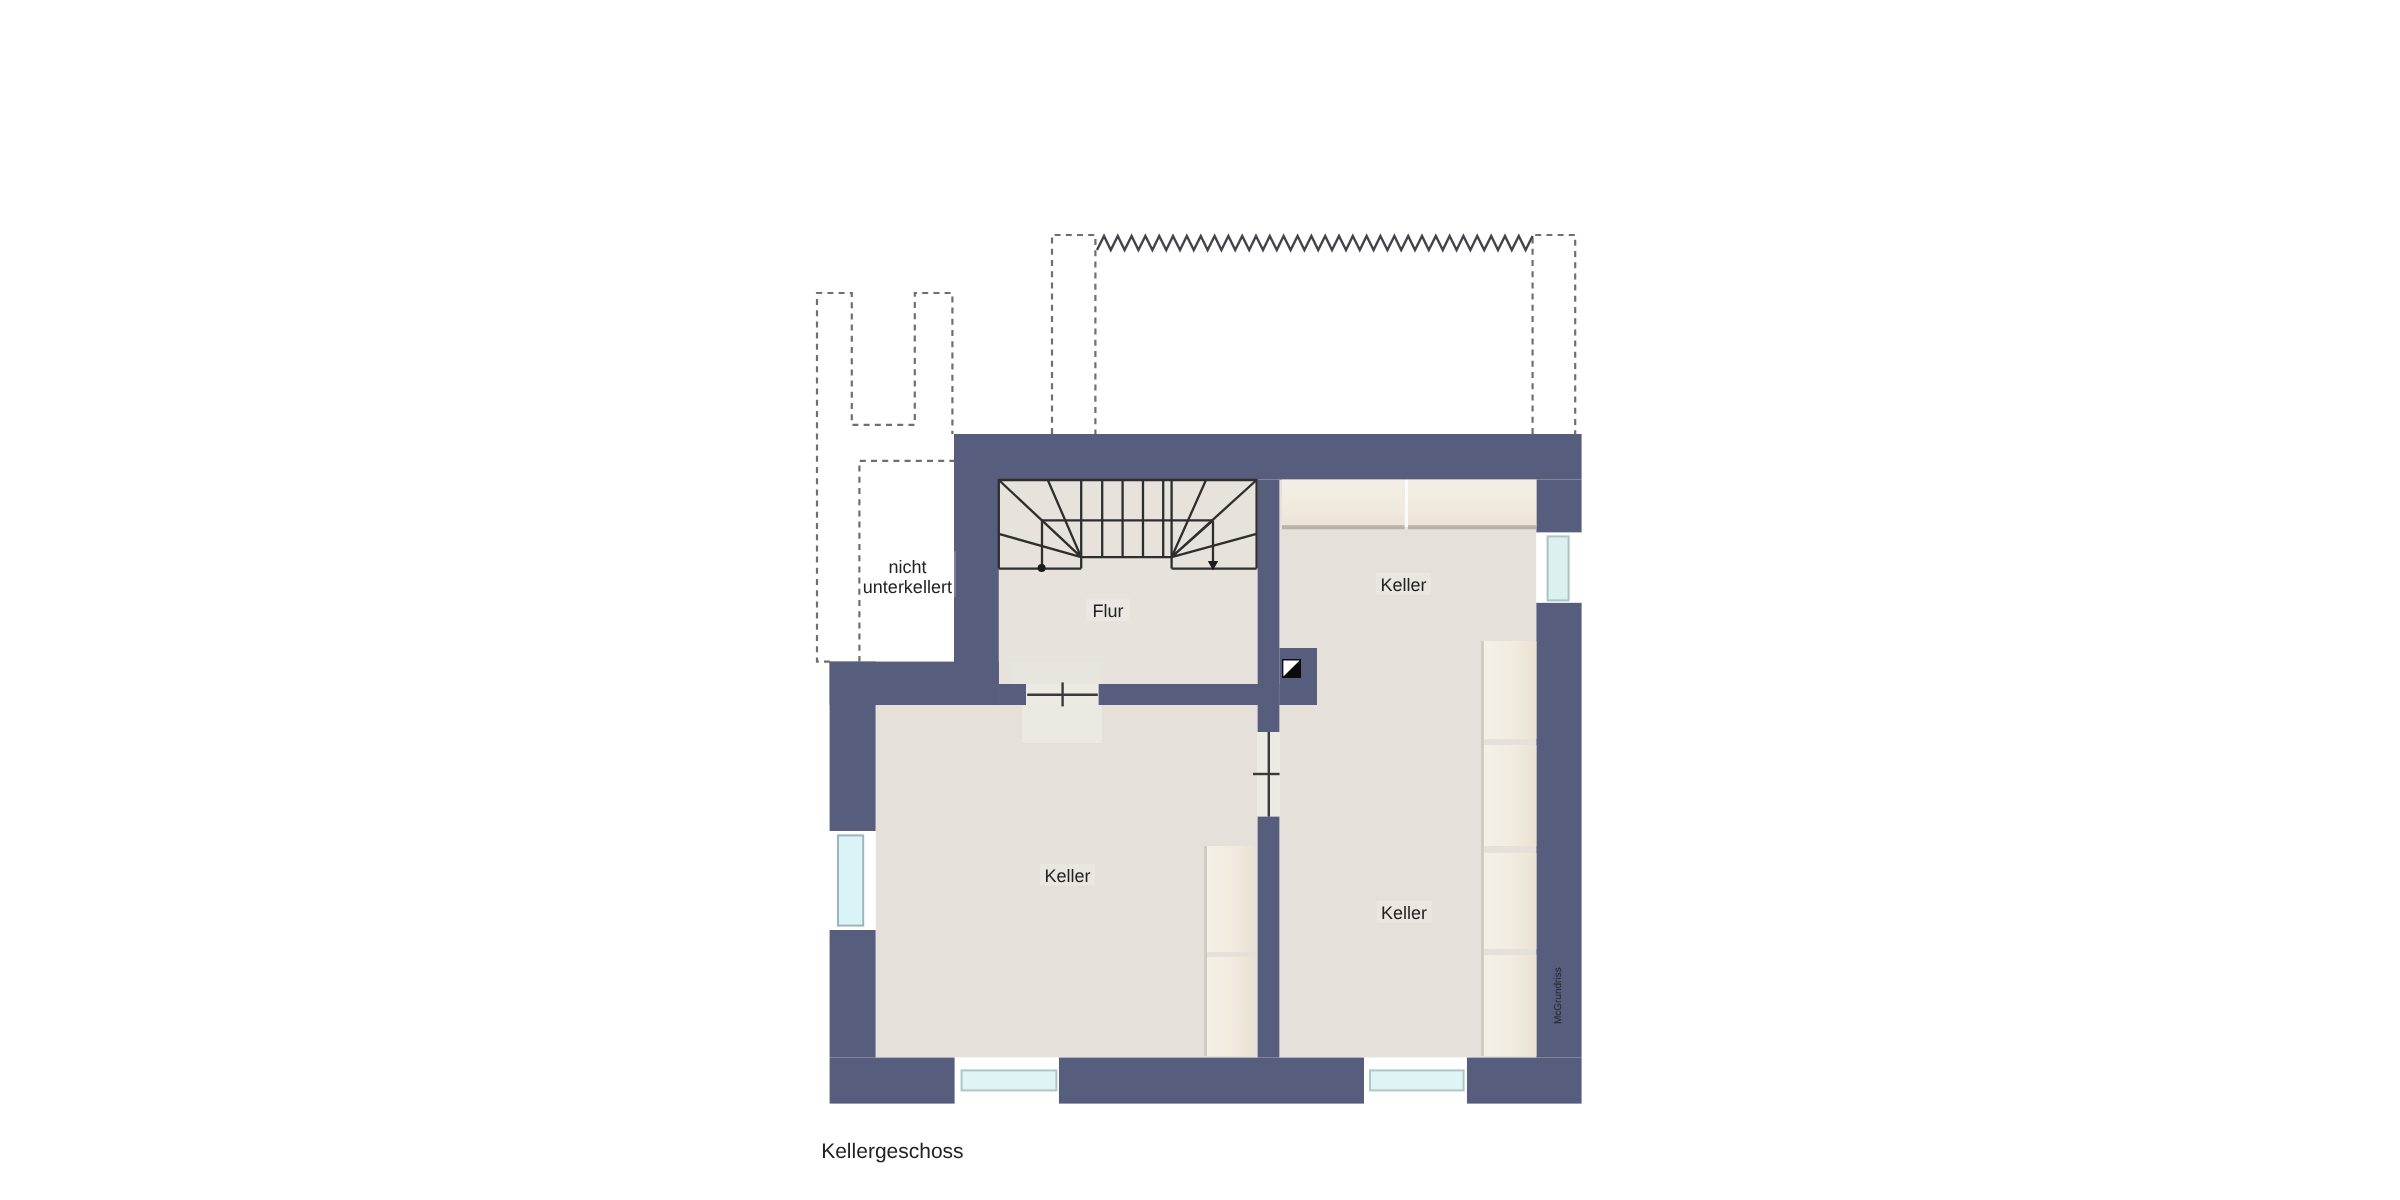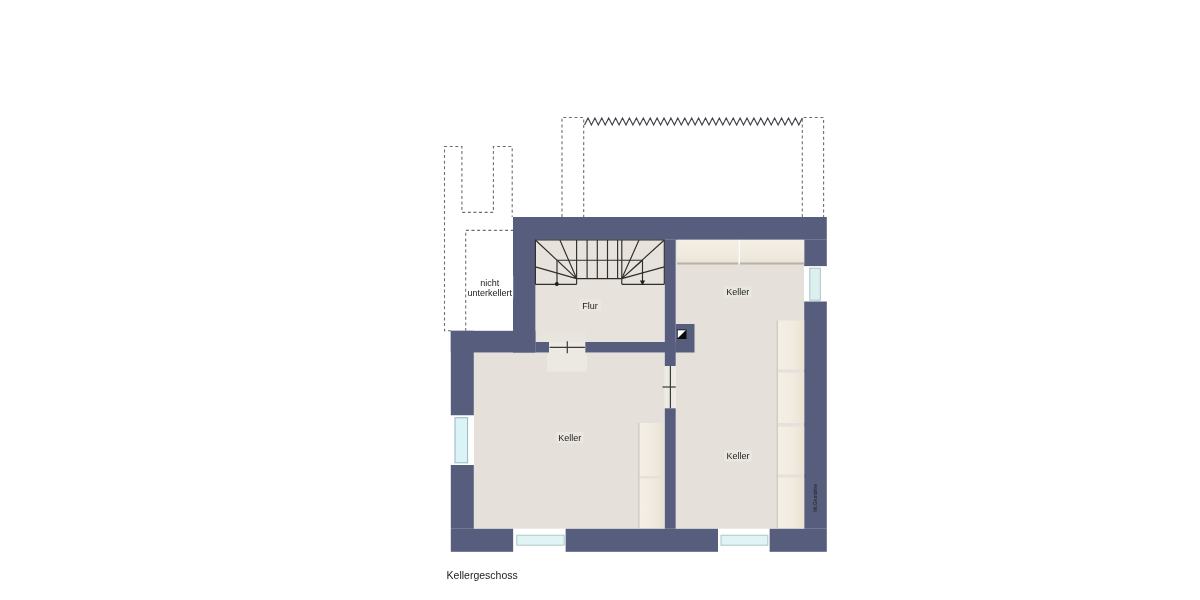--- a/index.html
+++ b/index.html
@@ -1,16 +1,16 @@
 <!DOCTYPE html>
 <html><head>
 <meta charset="utf-8">
 <style>
   html,body{margin:0;padding:0;background:#ffffff;}
-  .page{width:1068px;height:600px;position:relative;overflow:hidden;background:#bef264;margin-left:36px;}
+  .page{width:1068px;height:600px;position:relative;overflow:hidden;background:#bef264;}
   svg{display:block;}
   text{font-family:"Liberation Sans", sans-serif;fill:#222222;}
 </style>
 </head>
 <body>
 <div class="page">
 <svg width="1200" height="600" viewBox="0 0 1200 600">
 
   <rect x="0" y="0" width="1200" height="600" fill="#ffffff"></rect>
 

